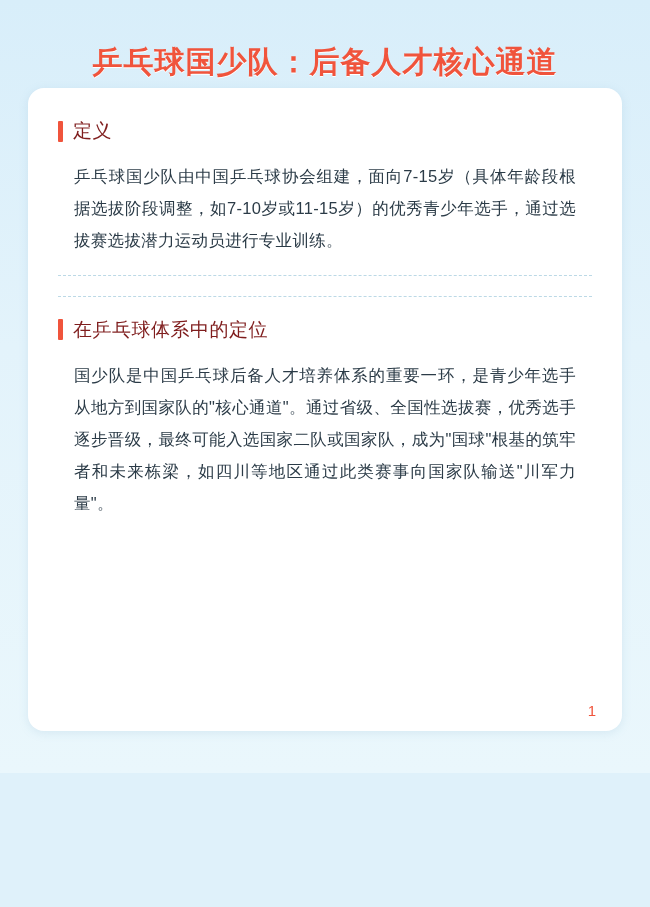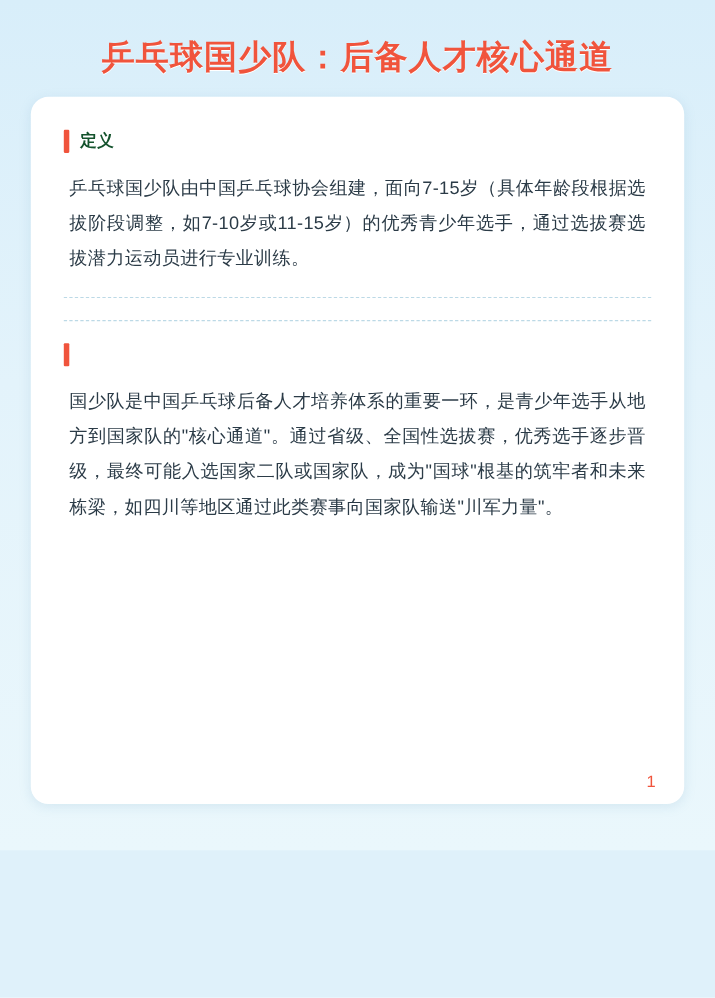--- a/index.html
+++ b/index.html
@@ -12,21 +12,21 @@
     background: #dff1fa;
     font-family: "Liberation Sans", sans-serif;
     overflow: hidden;
   }
   .page {
     position: relative;
     width: 650px;
     height: 773px;
     box-sizing: border-box;
     background: linear-gradient(180deg, #d8eefa 0%, #e3f3fb 45%, #eaf7fc 100%);
-    padding: 4px;
+    padding: 14px;
   }
   .title-bar {
     padding: 28px 30px 18px 30px;
     text-align: center;
   }
   .title {
     font-size: 30px;
     font-weight: bold;
     letter-spacing: 1px;
     color: #f0543c;
@@ -57,33 +57,33 @@
   }
   .bar {
     width: 5px;
     height: 21px;
     background: #f0543c;
     border-radius: 1px;
     margin-right: 10px;
     flex: none;
   }
   .sec-title {
-    font-size: 15px;
-    font-weight: bold;
-    color: #14532d;
+    font-size: 19px;
+    font-weight: normal;
+    color: #7f1d1d;
     font-family: "DejaVu Sans", "Liberation Sans", sans-serif;
     letter-spacing: 0.5px;
   }
   .body-text {
     font-size: 16.5px;
     line-height: 1.95;
     color: #2b3b47;
     text-align: justify;
     letter-spacing: 0.3px;
-    margin: 5px;
+    margin: 16px;
   }
   .divider {
     border: none;
     border-top: 1px dashed #bcd9e6;
     margin: 18px 0 20px 0;
   }
   .page-num {
     position: absolute;
     right: 26px;
     bottom: 12px;
@@ -114,20 +114,21 @@
     <hr class="divider">
 
     <div class="section">
     </div>
 
     <hr class="divider">
 
     <div class="section">
       <div class="sec-head">
         <span class="bar"></span>
+        <span class="sec-title">在乒乓球体系中的定位</span>
       </div>
       <p class="body-text">国少队是中国乒乓球后备人才培养体系的重要一环，是青少年选手从地方到国家队的"核心通道"。通过省级、全国性选拔赛，优秀选手逐步晋级，最终可能入选国家二队或国家队，成为"国球"根基的筑牢者和未来栋梁，如四川等地区通过此类赛事向国家队输送"川军力量"。</p>
     </div>
 
     <div class="page-num">1</div>
 
   </div>
 </div>
 
 </body></html>

